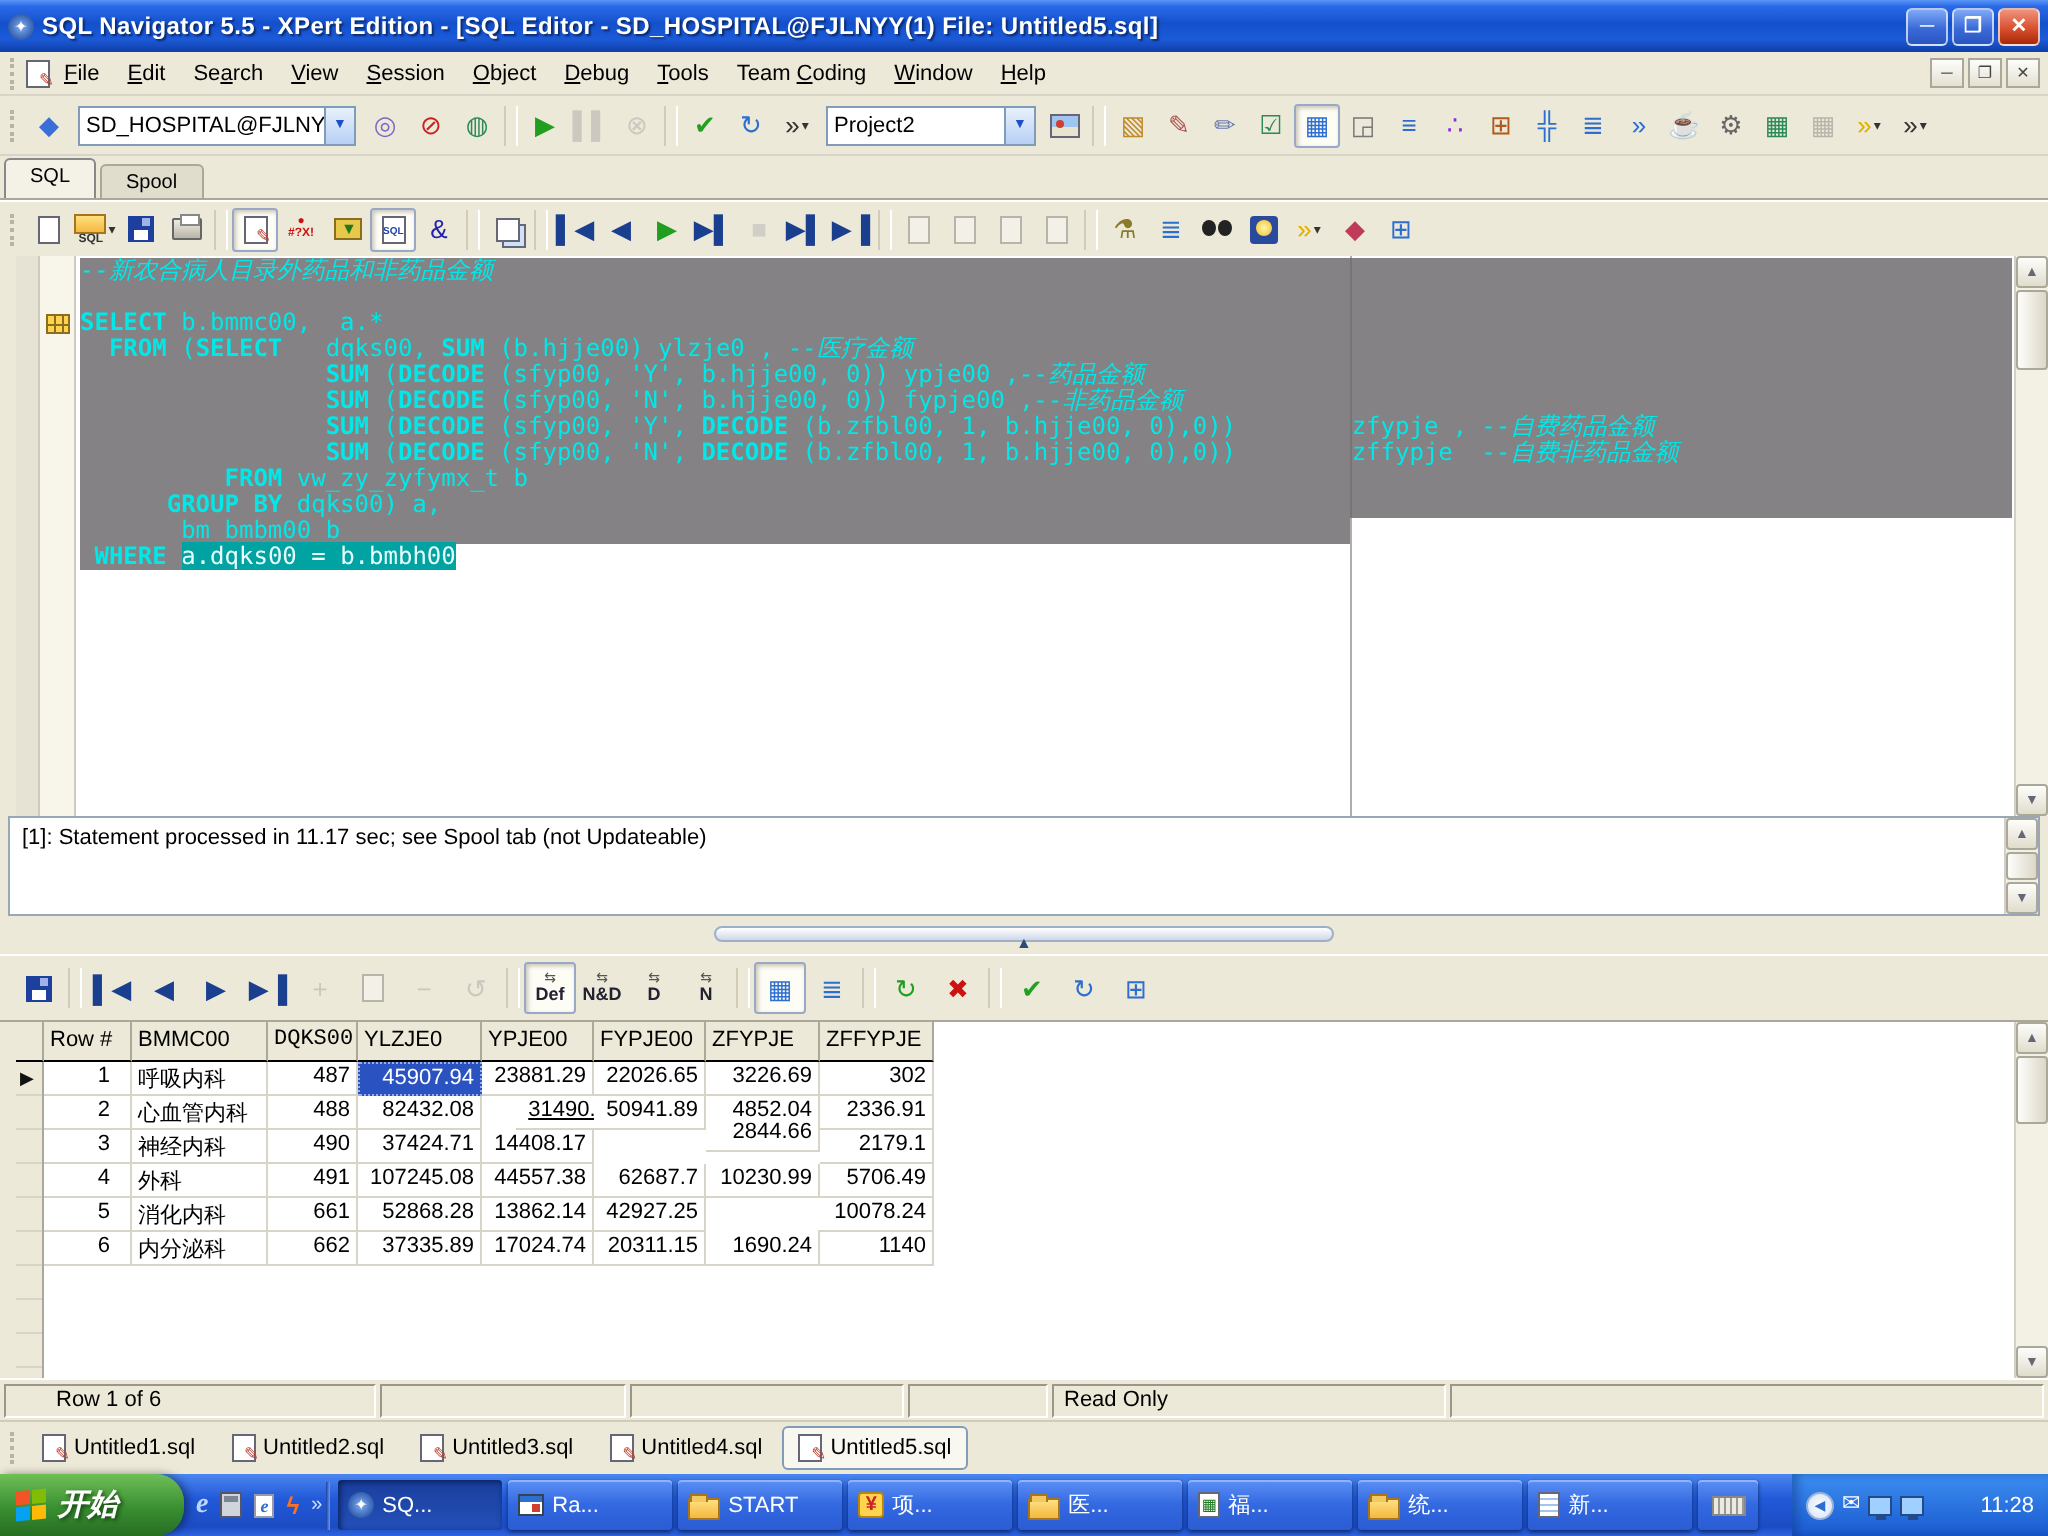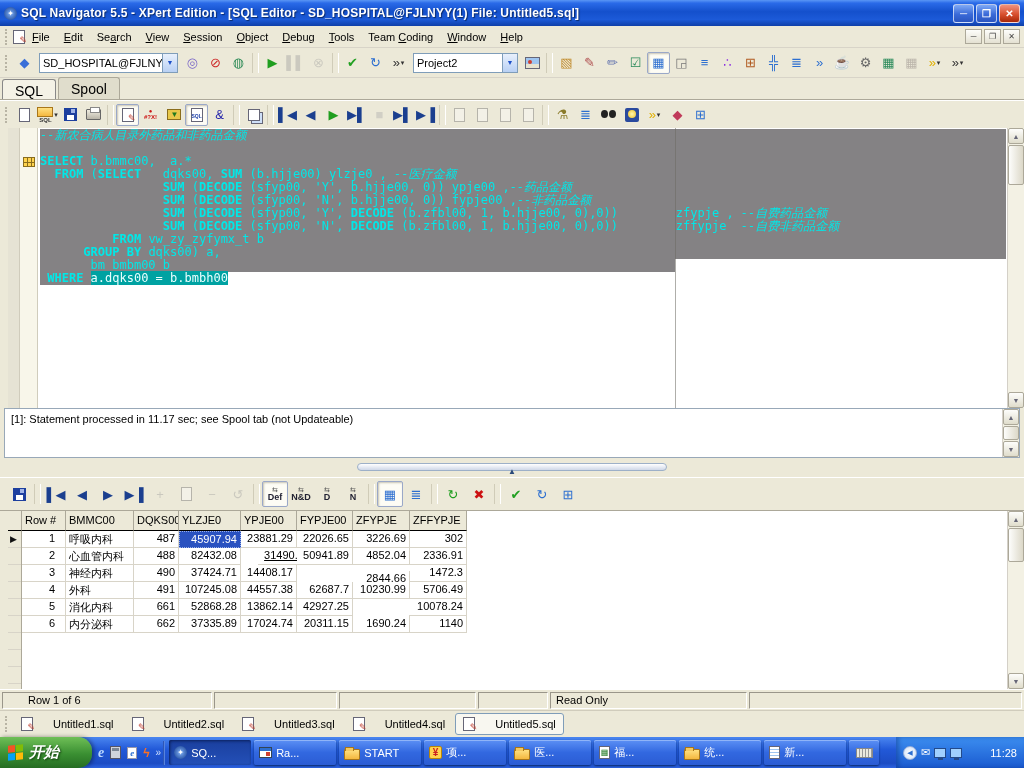--- a/index.html
+++ b/index.html
@@ -77,21 +77,21 @@
   .k-doc{width:11px;height:13px;background:#fff;border:1px solid #667;background-image:repeating-linear-gradient(#fff 0 2px,#9fc5f0 2px 3px)}
   .k-net{width:12px;height:10px;background:#9fd0ff;border:1px solid #234a8a}
   .k-net::after{content:"";position:absolute;left:3px;bottom:-3px;width:5px;height:3px;background:#234a8a}
   .k-kbd{width:17px;height:10px;background:#eceadf;border:1px solid #888;background-image:repeating-linear-gradient(90deg,#eceadf 0 2px,#999 2px 3px)}
   .k-chevron{width:14px;height:14px;border-radius:50%;background:radial-gradient(#fff,#cfe0f8);display:flex;align-items:center;justify-content:center;color:#2d6fd0;font-size:7px;border:1px solid #9ab0d8}
   .k-pagepen{width:12px;height:14px;background:#fff;border:1px solid #667}
   .k-pagepen::after{content:"✎";position:absolute;right:-3px;bottom:-2px;font-size:9px;color:#c04030}
   .k-stmt{width:12px;height:10px;background:#ffd34e;border:1px solid #8a6d1d;background-image:linear-gradient(90deg,transparent 0 3px,#8a6d1d 3px 4px,transparent 4px 7px,#8a6d1d 7px 8px,transparent 8px),linear-gradient(transparent 0 4px,#8a6d1d 4px 5px,transparent 5px)}
   
   #tabrow{left:0;top:78px;width:1024px;height:22px;background:#ece9d8;display:flex;align-items:flex-end;padding-left:2px;border-bottom:1px solid #aca899}
-  .tab{padding:3px 12px 2px;font-size:14px;border:1px solid #aca899;border-bottom:none;border-radius:3px 3px 0 0;background:#e0ddcc;margin-right:2px;position:relative}
+  .tab{padding:3px 12px 2px;font-size:10px;border:1px solid #aca899;border-bottom:none;border-radius:3px 3px 0 0;background:#e0ddcc;margin-right:2px;position:relative}
   .tab.active{background:#f4f2e6;font-weight:normal;border-color:#888;height:20px;z-index:2}
   
   #editor{left:0;top:128px;width:1024px;height:280px;background:#fff;overflow:hidden}
   #ed-strip{left:0;top:0;bottom:0;width:8px;background:#ece9d8}
   #ed-margin{left:8px;top:0;bottom:0;width:12px;background:#e6e3d4;border-right:1px solid #d0ccbc}
   #ed-gutter{left:20px;top:0;bottom:0;width:18px;background:#f8f6ea;border-right:1px solid #d0ccbc}
   #code{left:40px;top:1px;width:966px}
   .cl{height:13px;line-height:13px;font-family:"DejaVu Sans Mono",monospace;font-size:12px;white-space:pre;color:#00e8e8}
   .cl.sel{background:#848284}
   .selblock,.selfit{display:inline-block;background:#848284;height:13px}
@@ -122,21 +122,21 @@
   .cell{position:absolute;height:17px;font-size:11px;padding:1px 3px;border-right:1px solid #d8d4c8;border-bottom:1px solid #d8d4c8;white-space:nowrap;overflow:hidden;background:#fff}
   .cell.num{text-align:right}
   .cell.rownum{text-align:right;padding-right:10px}
   .cell.selcell{background:#2a52c0;color:#fff;border:1px dotted #9ab0e8}
   #rowmarker{position:absolute;left:2px;font-size:9px;color:#111;line-height:17px}
   
   #statusbar{left:0;top:689px;width:1024px;height:21px;background:#ece9d8;border-top:1px solid #fff;display:flex;gap:2px;padding:2px 2px 1px}
   .spanel{border:1px solid;border-color:#9a968a #fff #fff #9a968a;font-size:11px;padding:1px 5px;white-space:nowrap;overflow:hidden}
   
   #doctabs{left:0;top:710px;width:1024px;height:27px;background:#ece9d8;display:flex;align-items:center;padding-left:2px;border-top:1px solid #d0ccbc}
-  .dtab{display:flex;align-items:center;gap:20px;padding:3px 7px;font-size:11px;border:1px solid transparent;border-radius:3px;margin-right:2px}
+  .dtab{display:flex;align-items:center;gap:4px;padding:3px 7px;font-size:11px;border:1px solid transparent;border-radius:3px;margin-right:2px}
   .dtab.active{border-color:#7f9db9;background:#f8f7f0}
   
   #taskbar{left:0;top:737px;width:1024px;height:31px;background:linear-gradient(#4a86f0,#2259d8 40%,#1c4cc4 85%,#2e63e0);display:flex;align-items:center}
   #startbtn{height:31px;width:92px;border-radius:0 14px 14px 0;background:linear-gradient(#6fbf57,#3a8f32 55%,#256d22);display:flex;align-items:center;gap:6px;padding:0 12px 0 8px;box-shadow:2px 0 4px #0006}
   #start-label{color:#fff;font-weight:bold;font-style:italic;font-size:15px;text-shadow:1px 1px 2px #14400f}
   .winlogo{width:15px;height:15px;display:grid;grid-template-columns:7px 7px;grid-template-rows:7px 7px;gap:1px;transform:skewY(-6deg)}
   .winlogo i:nth-child(1){background:#f35325}.winlogo i:nth-child(2){background:#81bc06}
   .winlogo i:nth-child(3){background:#05a1f5}.winlogo i:nth-child(4){background:#ffba08}
   #quicklaunch{display:flex;align-items:center;gap:6px;padding:0 6px;height:31px}
   #ql-chevron{color:#cfe0ff;font-size:10px}
@@ -518,21 +518,21 @@
       <div class="cell rownum" style="left: 14px; top: 71px; width: 44px;">4</div>
       <div class="cell rownum" style="left: 14px; top: 88px; width: 44px;">5</div>
       <div class="cell rownum" style="left: 14px; top: 105px; width: 44px;">6</div>
       <div class="hcell" style="left: 58px; top: 0px; width: 68px;">BMMC00</div>
       <div class="cell" style="left: 58px; top: 20px; width: 68px;">呼吸内科</div>
       <div class="cell" style="left: 58px; top: 37px; width: 68px;">心血管内科</div>
       <div class="cell" style="left: 58px; top: 54px; width: 68px;">神经内科</div>
       <div class="cell" style="left: 58px; top: 71px; width: 68px;">外科</div>
       <div class="cell" style="left: 58px; top: 88px; width: 68px;">消化内科</div>
       <div class="cell" style="left: 58px; top: 105px; width: 68px;">内分泌科</div>
-      <div class="hcell" style="left: 126px; top: 0px; width: 45px;">DQKS00</div>
+      <div class="hcell" style="left: 126px; top: 0px; width: 45px; font-family: Liberation Mono, monospace;">DQKS00</div>
       <div class="cell num" style="left: 126px; top: 20px; width: 45px;">487</div>
       <div class="cell num" style="left: 126px; top: 37px; width: 45px;">488</div>
       <div class="cell num" style="left: 126px; top: 54px; width: 45px;">490</div>
       <div class="cell num" style="left: 126px; top: 71px; width: 45px;">491</div>
       <div class="cell num" style="left: 126px; top: 88px; width: 45px;">661</div>
       <div class="cell num" style="left: 126px; top: 105px; width: 45px;">662</div>
       <div class="hcell" style="left: 171px; top: 0px; width: 62px;">YLZJE0</div>
       <div class="cell num selcell" style="left: 171px; top: 20px; width: 62px;">45907.94</div>
       <div class="cell num" style="left: 171px; top: 37px; width: 62px;">82432.08</div>
       <div class="cell num" style="left: 171px; top: 54px; width: 62px;">37424.71</div>
@@ -549,42 +549,42 @@
       <div class="hcell" style="left: 289px; top: 0px; width: 56px;">FYPJE00</div>
       <div class="cell num" style="left: 289px; top: 20px; width: 56px;">22026.65</div>
       <div class="cell num" style="left: 289px; top: 37px; width: 56px;">50941.89</div>
       <div class="cell num" style="left: 289px; top: 54px; width: 56px; margin-top: 25px;">23016.54</div>
       <div class="cell num" style="left: 289px; top: 71px; width: 56px;">62687.7</div>
       <div class="cell num" style="left: 289px; top: 88px; width: 56px;">42927.25</div>
       <div class="cell num" style="left: 289px; top: 105px; width: 56px;">20311.15</div>
       <div class="hcell" style="left: 345px; top: 0px; width: 57px;">ZFYPJE</div>
       <div class="cell num" style="left: 345px; top: 20px; width: 57px;">3226.69</div>
       <div class="cell num" style="left: 345px; top: 37px; width: 57px;">4852.04</div>
-      <div class="cell num" style="left: 345px; top: 60px; width: 57px;">2844.66</div>
+      <div class="cell num" style="left: 345px; top: 48px; width: 57px;">2844.66</div>
       <div class="cell num" style="left: 345px; top: 71px; width: 57px;">10230.99</div>
       <div class="cell num" style="left: 345px; top: 104px; width: 57px; text-align: right;">3048.6</div>
       <div class="cell num" style="left: 345px; top: 105px; width: 57px;">1690.24</div>
       <div class="hcell" style="left: 402px; top: 0px; width: 57px;">ZFFYPJE</div>
       <div class="cell num" style="left: 402px; top: 20px; width: 57px;">302</div>
       <div class="cell num" style="left: 402px; top: 37px; width: 57px;">2336.91</div>
-      <div class="cell num" style="left: 402px; top: 54px; width: 57px;">1472.3</div>
+      <div class="cell num" style="left: 402px; top: 54px; width: 57px;">2179.1</div>
       <div class="cell num" style="left: 402px; top: 71px; width: 57px;">5706.49</div>
       <div class="cell num" style="left: 402px; top: 88px; width: 57px;">10078.24</div>
       <div class="cell num" style="left: 402px; top: 105px; width: 57px;">1140</div>
       <div id="rowmarker" style="top: 20px;">▶</div>
     </div>
   <div class="abs vscroll" style="right:0;top:0;bottom:0">
     <span class="sbtn" style="top:0">▲</span>
     <span class="sthumb" style="top:17px;height:34px"></span>
     <span class="sbtn" style="bottom:0">▼</span>
   </div>
 </div>
 
 <div class="abs" id="statusbar">
-    <span class="spanel" style="width: 210px; padding-left: 25px;">Row 1 of 6</span>
+    <span class="spanel" style="width: 186px; padding-left: 25px;">Row 1 of 6</span>
     <span class="spanel" style="width: 123px;"></span>
     <span class="spanel" style="width: 137px;"></span>
     <span class="spanel" style="width: 70px;"></span>
     <span class="spanel" style="width: 197px;">Read Only</span>
     <span class="spanel" style="flex: 1 1 0%;"></span>
   </div>
 
 <div class="abs" id="doctabs">
   <span class="grip"></span>
   <span id="doctab-items" style="display:flex">

